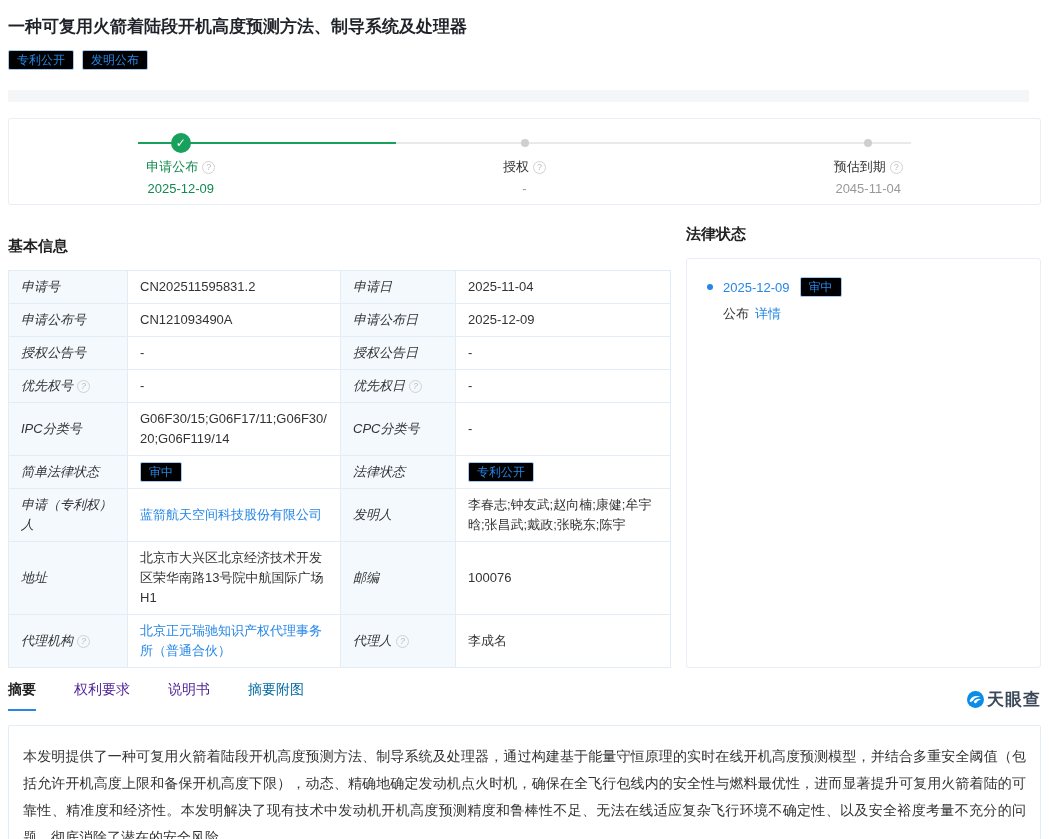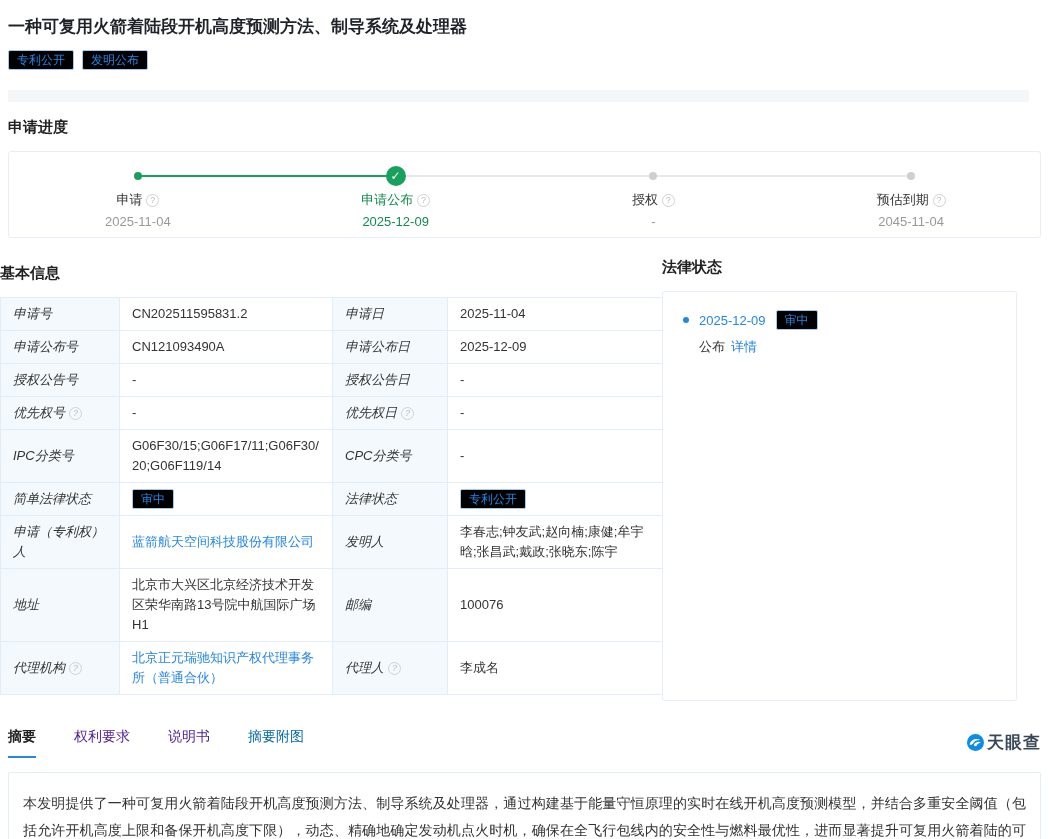--- a/index.html
+++ b/index.html
@@ -44,21 +44,21 @@
   .tl-label { font-size:13px; color:#333; line-height:18px; }
   .tl-date { font-size:13px; color:#999; margin-top:4px; line-height:18px; }
   .tl-col.current .tl-label, .tl-col.current .tl-date { color:#128a50; }
   .help-icon {
     display:inline-block; width:13px; height:13px; border:1px solid #d2d2d2;
     border-radius:50%; color:#bdbdbd; font-size:9px; line-height:11px;
     text-align:center; margin-left:4px; vertical-align:1px; cursor:pointer;
   }
 
   
-  .main { display:flex; margin:20px 8px 0 0; align-items:center; }
+  .main { display:flex; margin:20px 8px 0 8px; gap:16px; align-items:flex-end; }
   .col-left { width:662px; }
   .col-right { width:355px; }
   .main .section-head { margin-bottom:14px; }
 
   table.info { width:662px; border-collapse:collapse; font-size:13px; table-layout:fixed; }
   table.info td {
     border:1px solid #e2edf7; padding:6px 12px; line-height:20px; vertical-align:middle;
     word-break:break-all;
   }
   td.lbl { background:#f3f9fd; color:#333;font-style:italic; }
@@ -71,21 +71,21 @@
     padding:18px 20px;
   }
   .legal-item { font-size:13px; }
   .legal-line1 { display:flex; align-items:center; }
   .legal-bullet { width:6px; height:6px; border-radius:50%; background:#2586e6; margin-right:10px; flex:0 0 auto; }
   .legal-date { color:#2586e6; margin-right:10px; }
   .legal-line2 { margin:8px 0 0 16px; color:#333; }
   .legal-line2 a { margin-left:6px; }
 
   
-  .tabs-row { display:flex; align-items:center; margin:26px 8px 0 8px; }
+  .tabs-row { display:flex; align-items:flex-end; margin:12px 8px 0 8px; }
   .tab {
     margin-right:38px; font-size:14px; color:#0369a1; padding-bottom:11px;
     cursor:pointer; line-height:18px;
   }
   .tab.active { color:#222; font-weight:700; border-bottom:2px solid #2586e6; }
   .tab.disabled { color:#4c1d95; cursor:default; }
   .brand { margin-left:auto; display:flex; align-items:center; cursor:pointer; }
   .brand-name { font-size:17px; font-weight:700; color:#3b4859; margin-left:3px; letter-spacing:1px; }
 
   
@@ -100,30 +100,24 @@
 
 <div class="page">
 
   <div class="header">
     <h1 class="title">一种可复用火箭着陆段开机高度预测方法、制导系统及处理器</h1>
     <div><span class="tag">专利公开</span><span class="tag">发明公布</span></div>
     <div class="divider"></div>
   </div>
 
   <div class="progress-wrap">
-    <div class="section-head">申请进度</div>
     <div class="progress-box">
       <div class="tl-track"></div>
       <div class="tl-track-done"></div>
       <div class="tl-cols">
-          <div class="tl-col">
-            <div class="tl-node dot-done"></div>
-            <div class="tl-label"><span>申请</span><span class="help-icon">?</span></div>
-            <div class="tl-date">2025-11-04</div>
-          </div>
           <div class="tl-col current">
             <div class="tl-node check">✓</div>
             <div class="tl-label"><span>申请公布</span><span class="help-icon">?</span></div>
             <div class="tl-date">2025-12-09</div>
           </div>
           <div class="tl-col">
             <div class="tl-node dot-pending"></div>
             <div class="tl-label"><span>授权</span><span class="help-icon">?</span></div>
             <div class="tl-date">-</div>
           </div>

